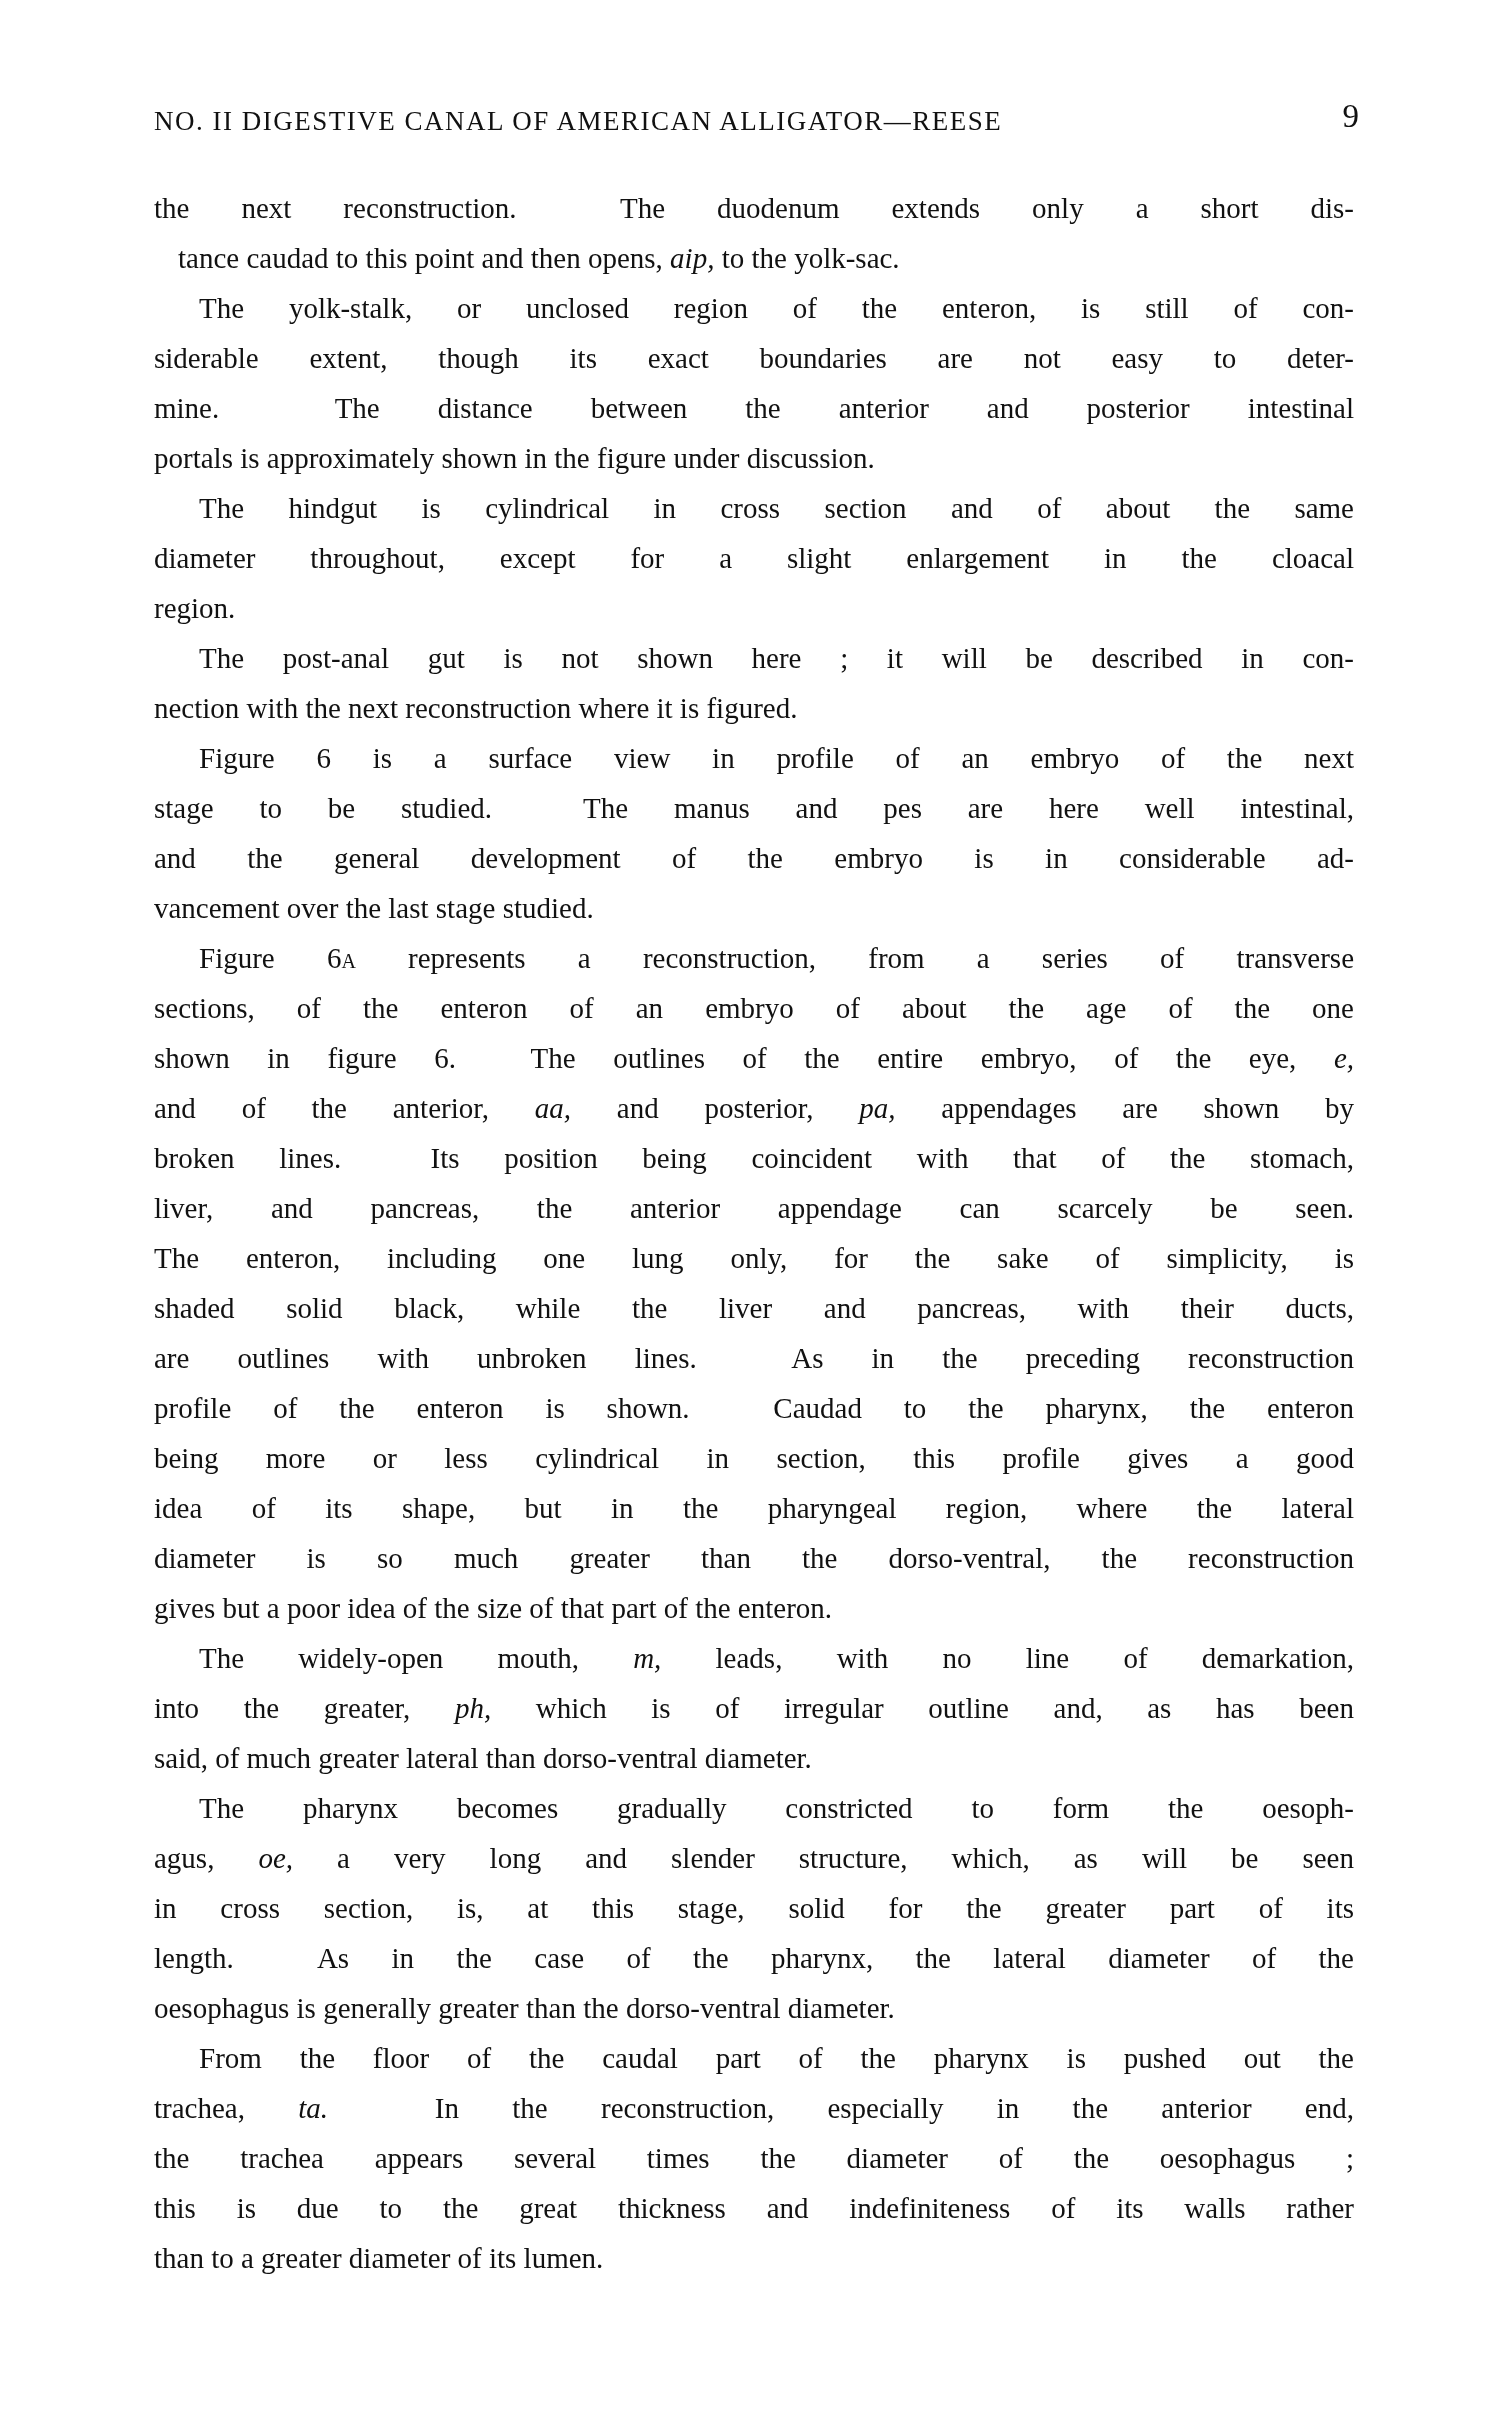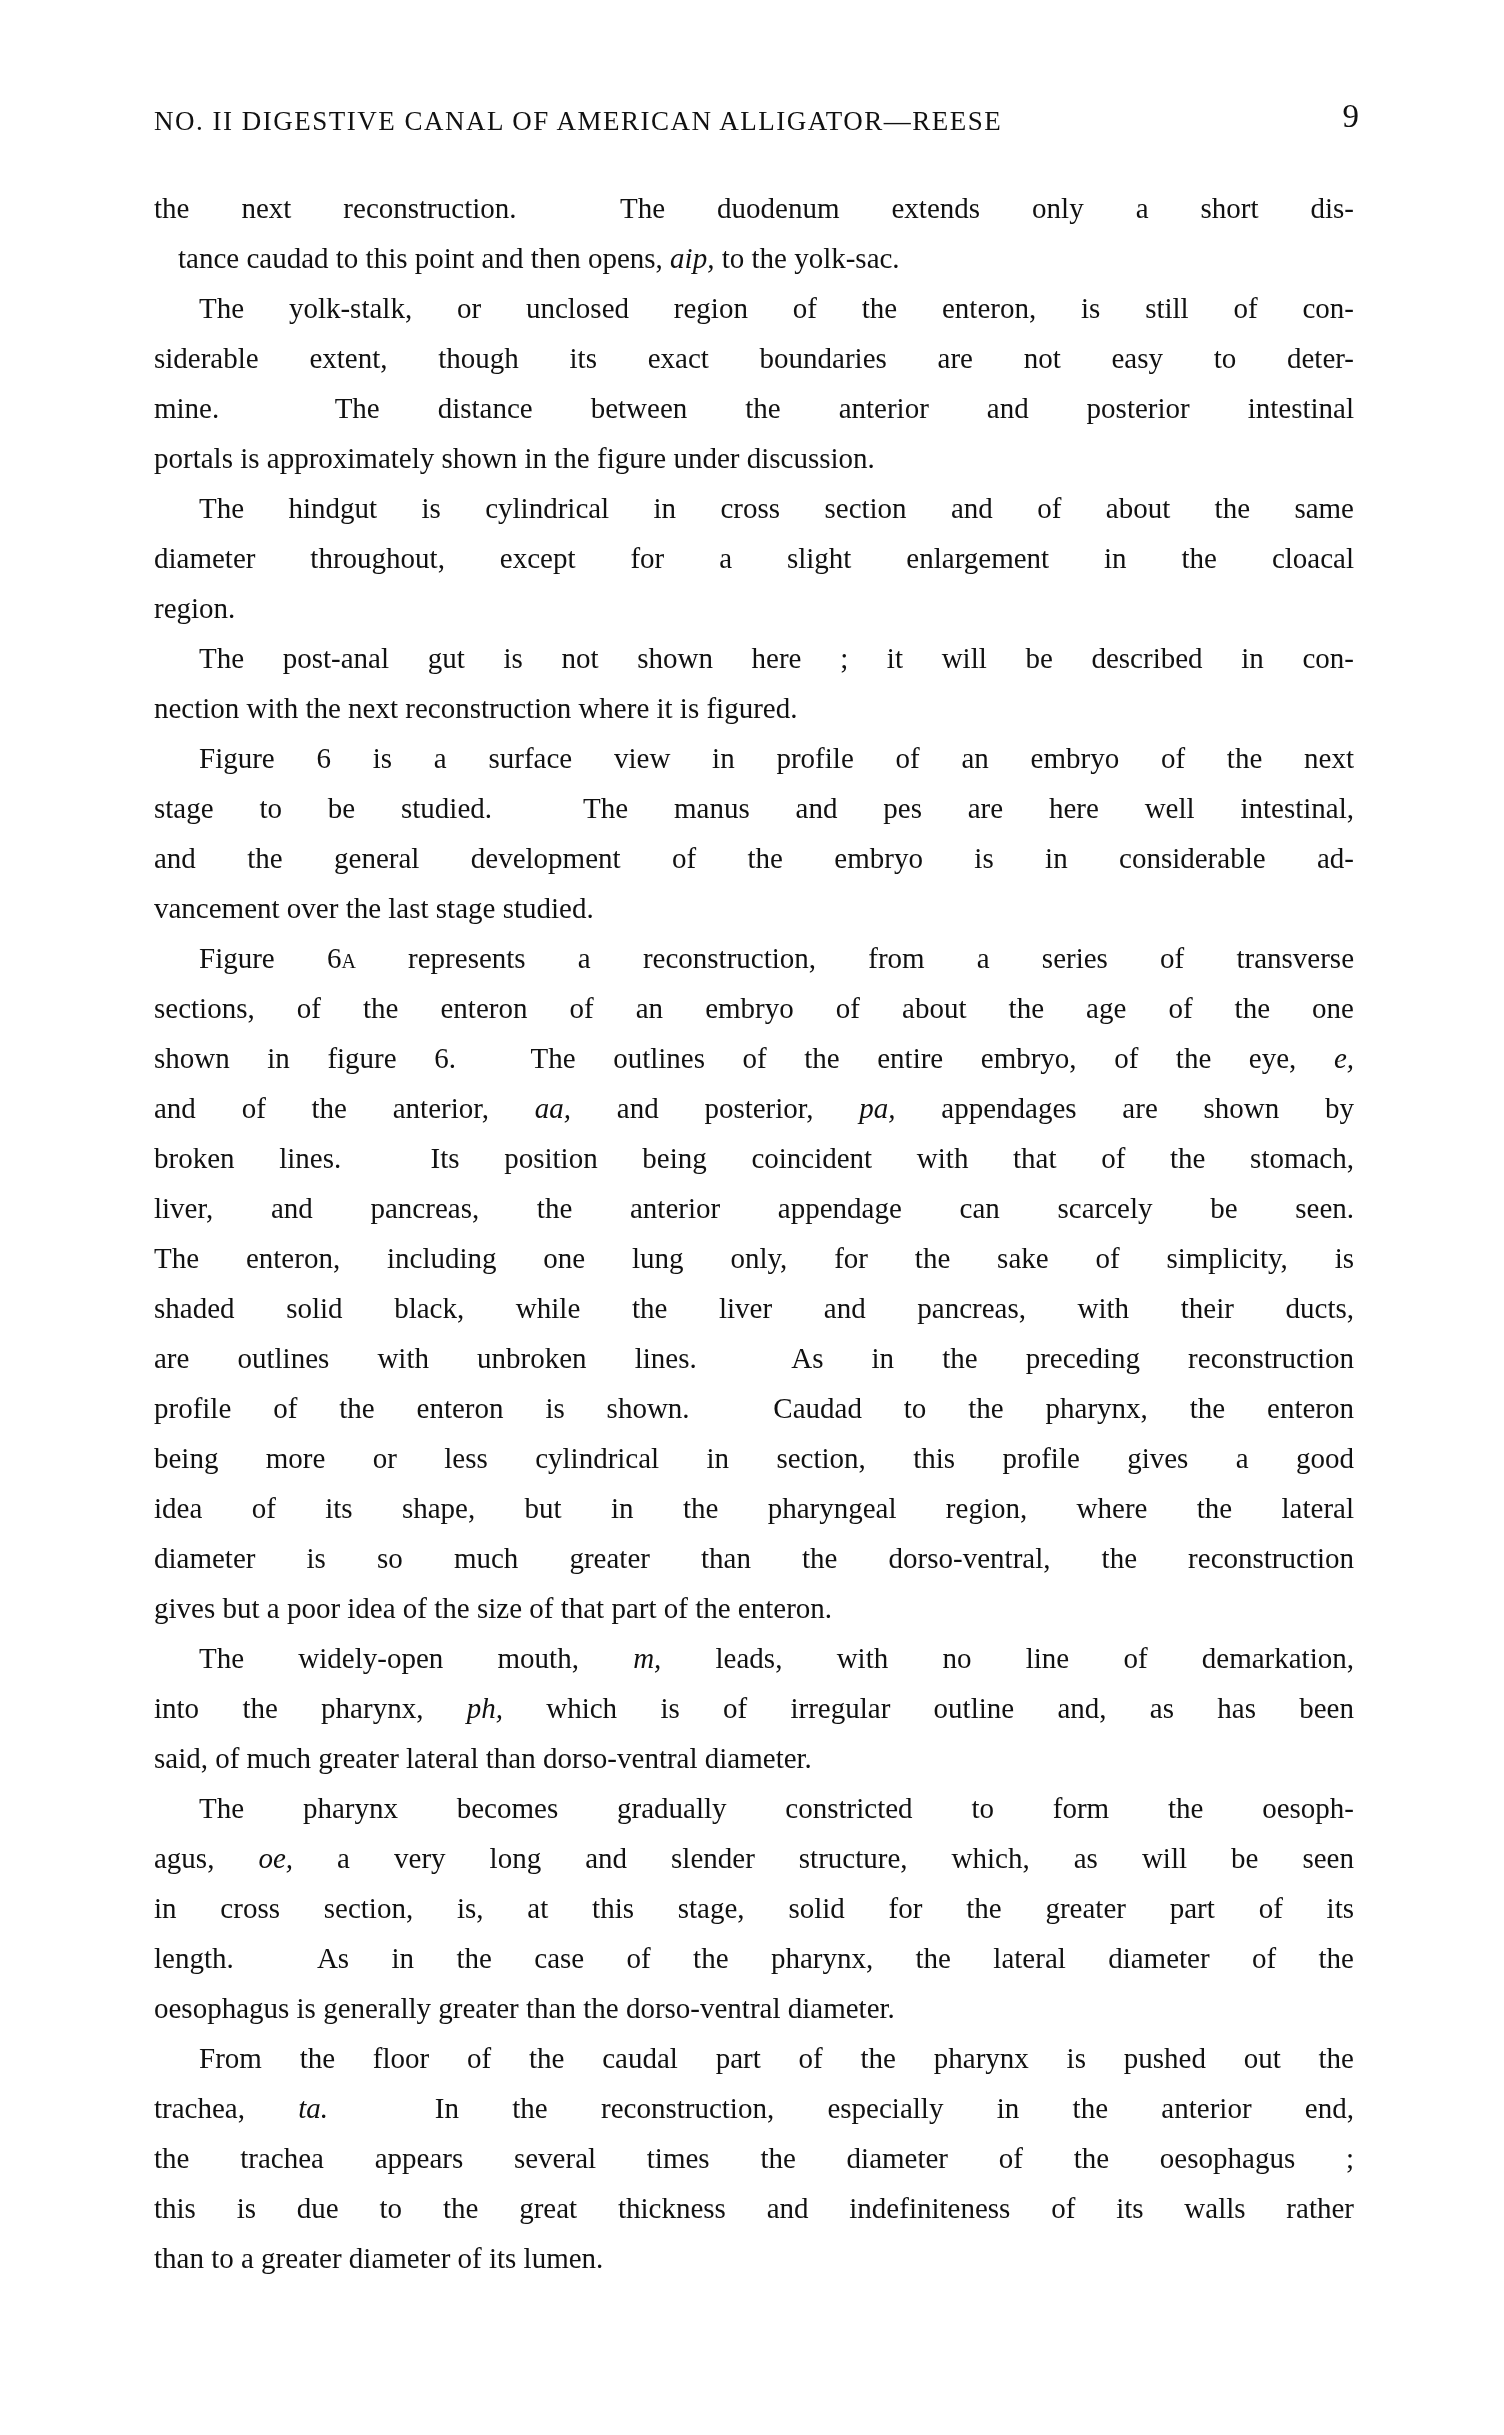--- a/index.html
+++ b/index.html
@@ -48,21 +48,21 @@
     <div class="line"><span style="white-space: pre-wrap;">liver, and pancreas, the anterior appendage can scarcely be seen.</span></div>
     <div class="line"><span style="white-space: pre-wrap;">The enteron, including one lung only, for the sake of simplicity, is</span></div>
     <div class="line"><span style="white-space: pre-wrap;">shaded solid black, while the liver and pancreas, with their ducts,</span></div>
     <div class="line"><span style="white-space: pre-wrap;">are outlines with unbroken lines.  As in the preceding reconstruction</span></div>
     <div class="line"><span style="white-space: pre-wrap;">profile of the enteron is shown.  Caudad to the pharynx, the enteron</span></div>
     <div class="line"><span style="white-space: pre-wrap;">being more or less cylindrical in section, this profile gives a good</span></div>
     <div class="line"><span style="white-space: pre-wrap;">idea of its shape, but in the pharyngeal region, where the lateral</span></div>
     <div class="line"><span style="white-space: pre-wrap;">diameter is so much greater than the dorso-ventral, the reconstruction</span></div>
     <div class="line last"><span style="white-space: pre-wrap;">gives but a poor idea of the size of that part of the enteron.</span></div>
     <div class="line indent"><span style="white-space: pre-wrap;">The widely-open mouth, </span><i style="white-space: pre-wrap;">m,</i><span style="white-space: pre-wrap;"> leads, with no line of demarkation,</span></div>
-    <div class="line"><span style="white-space: pre-wrap;">into the pharynx, </span><i style="white-space: pre-wrap;">ph,</i><span style="white-space: pre-wrap;"> which is of irregular outline and, as has been</span></div>
+    <div class="line"><span style="white-space: pre-wrap;">into the greater, </span><i style="white-space: pre-wrap;">ph,</i><span style="white-space: pre-wrap;"> which is of irregular outline and, as has been</span></div>
     <div class="line last"><span style="white-space: pre-wrap;">said, of much greater lateral than dorso-ventral diameter.</span></div>
     <div class="line indent"><span style="white-space: pre-wrap;">The pharynx becomes gradually constricted to form the oesoph-</span></div>
     <div class="line"><span style="white-space: pre-wrap;">agus, </span><i style="white-space: pre-wrap;">oe,</i><span style="white-space: pre-wrap;"> a very long and slender structure, which, as will be seen</span></div>
     <div class="line"><span style="white-space: pre-wrap;">in cross section, is, at this stage, solid for the greater part of its</span></div>
     <div class="line"><span style="white-space: pre-wrap;">length.  As in the case of the pharynx, the lateral diameter of the</span></div>
     <div class="line last"><span style="white-space: pre-wrap;">oesophagus is generally greater than the dorso-ventral diameter.</span></div>
     <div class="line indent"><span style="white-space: pre-wrap;">From the floor of the caudal part of the pharynx is pushed out the</span></div>
     <div class="line"><span style="white-space: pre-wrap;">trachea, </span><i style="white-space: pre-wrap;">ta.</i><span style="white-space: pre-wrap;">  In the reconstruction, especially in the anterior end,</span></div>
     <div class="line"><span style="white-space: pre-wrap;">the trachea appears several times the diameter of the oesophagus ;</span></div>
     <div class="line"><span style="white-space: pre-wrap;">this is due to the great thickness and indefiniteness of its walls rather</span></div>

